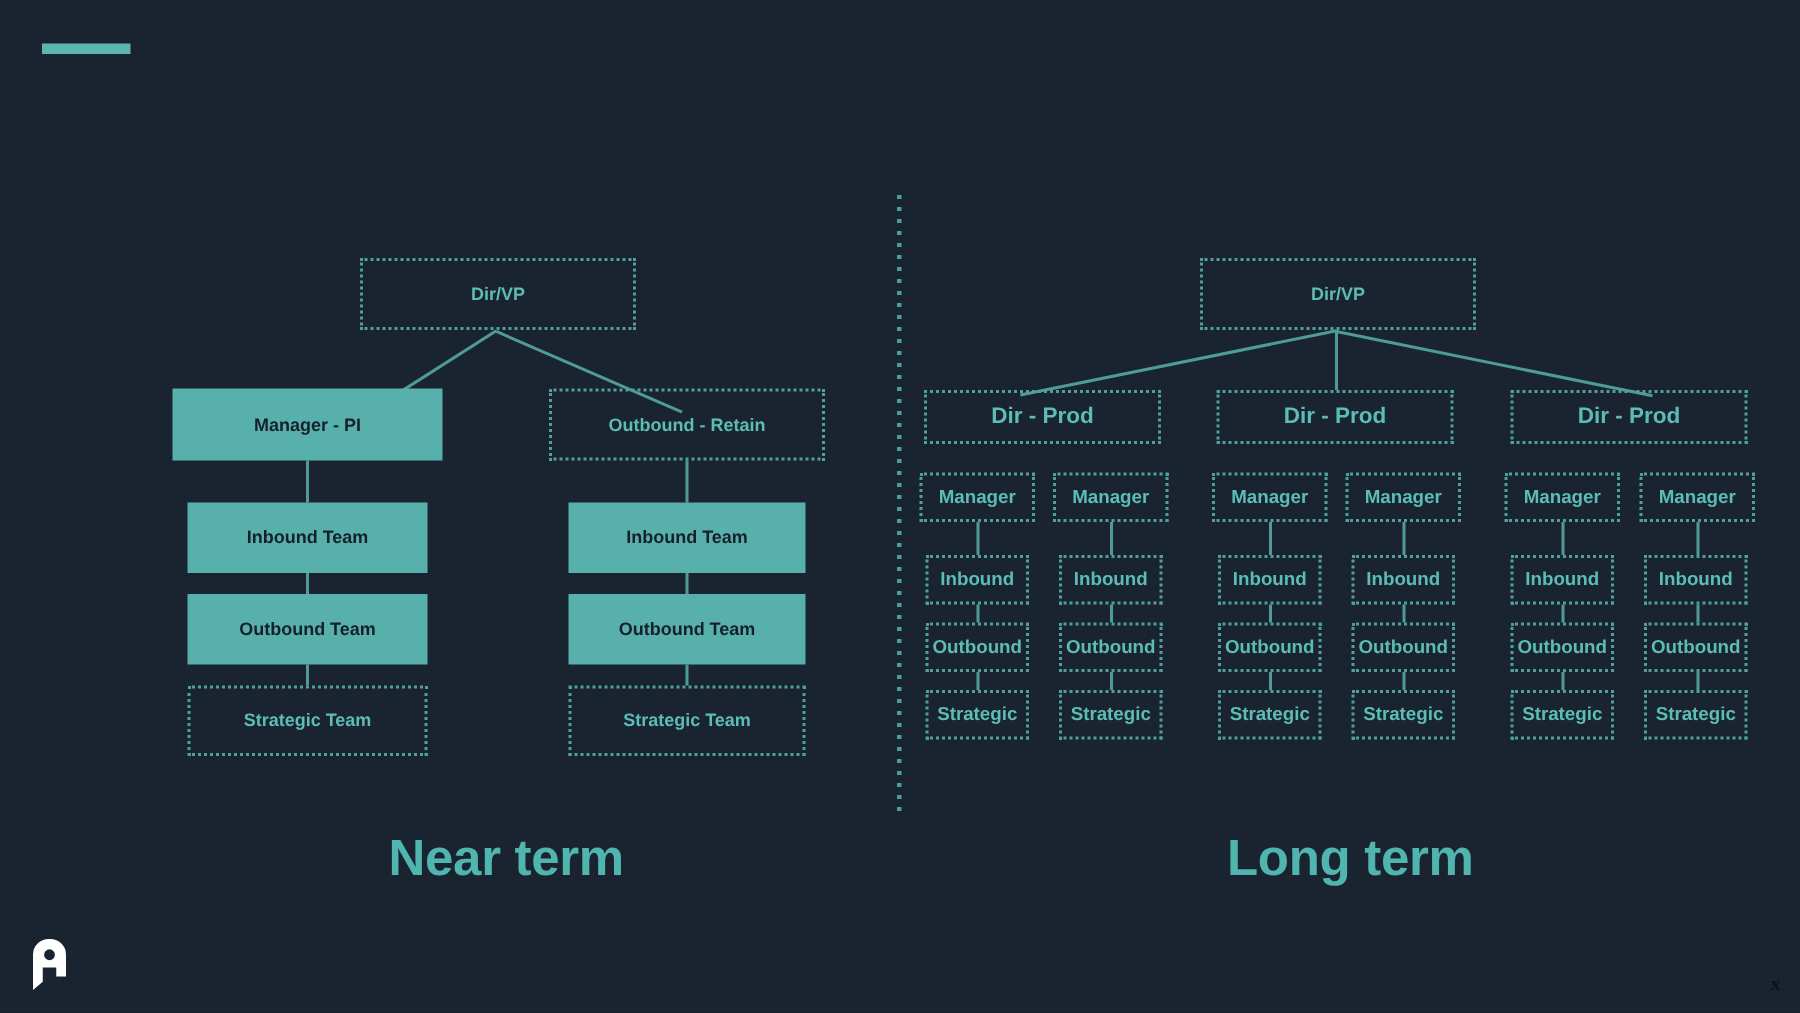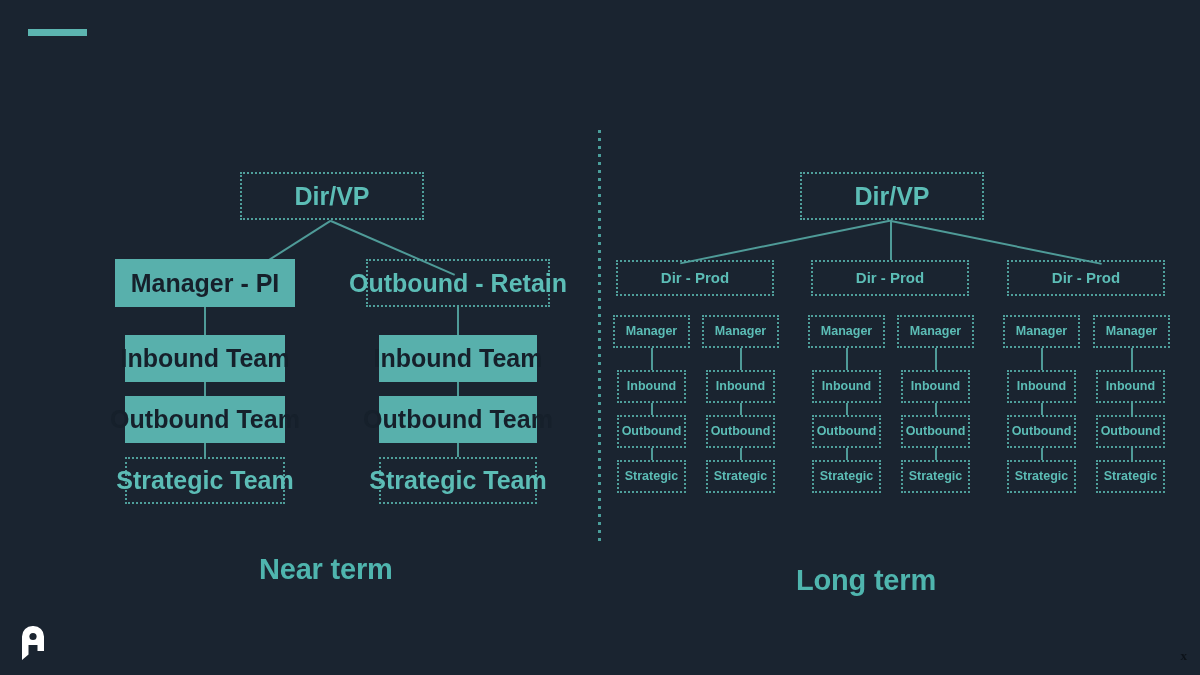--- a/index.html
+++ b/index.html
@@ -53,42 +53,42 @@
     background: #58b0ac;
     color: #16202b;
     font-weight: bold;
   }
   .node.dotted {
     border: 2px dotted #4f9f9b;
     color: #5cbdb6;
     font-weight: bold;
     background: transparent;
   }
-  .size-lg { font-size: 25px; }
+  .size-lg { font-size: 12px; }
   .size-md { font-size: 15px; }
   .size-sm { font-size: 12.5px; }
 
   
   .conn {
     position: absolute;
     background: #4f9b98;
   }
   .conn.v { width: 1.5px; }
   .diag {
     position: absolute;
     height: 1.5px;
     background: #4f9b98;
     transform-origin: 0 50%;
   }
 
   
   .caption {
     position: absolute;
     color: #4fb5ae;
-    font-size: 29px;
+    font-size: 34px;
     font-weight: bold;
     letter-spacing: -0.2px;
     white-space: nowrap;
   }
 
   
   #logo {
     position: absolute;
     left: 16px;
     top: 625px;
@@ -191,21 +191,21 @@
     <div class="node dotted size-sm" style="left:1007px; top:460px; width:69px; height:33px;">Strategic</div>
 
     <div class="node dotted size-sm" style="left:1093px; top:315px; width:77px; height:33px;">Manager</div>
     <div class="conn v" style="left:1131px; top:348px; height:22px;"></div>
     <div class="node dotted size-sm" style="left:1096px; top:370px; width:69px; height:33px;">Inbound</div>
     <div class="conn v" style="left:1131px; top:403px; height:12px;"></div>
     <div class="node dotted size-sm" style="left:1096px; top:415px; width:69px; height:33px;">Outbound</div>
     <div class="conn v" style="left:1131px; top:448px; height:12px;"></div>
     <div class="node dotted size-sm" style="left:1096px; top:460px; width:69px; height:33px;">Strategic</div>
 
-    <div class="caption" style="left:796px; top:553px;margin-top:11px;">Long term</div>
+    <div class="caption" style="left:818px; top:553px;">Long term</div>
   </div>
 
   <svg id="logo" viewBox="0 0 34 36">
     <path d="M6 11.5 A10.5 10.5 0 0 1 16.5 1 L17.5 1 A10.5 10.5 0 0 1 28 11.5 L28 26 L21.5 26 L21.5 20 L12.5 20 L12.5 29.5 L6 35 Z" fill="#ffffff"></path>
     <circle cx="17" cy="11.5" r="3.6" fill="#1a2430"></circle>
   </svg>
 
   <div id="corner-x">x</div>
 
 </div>

